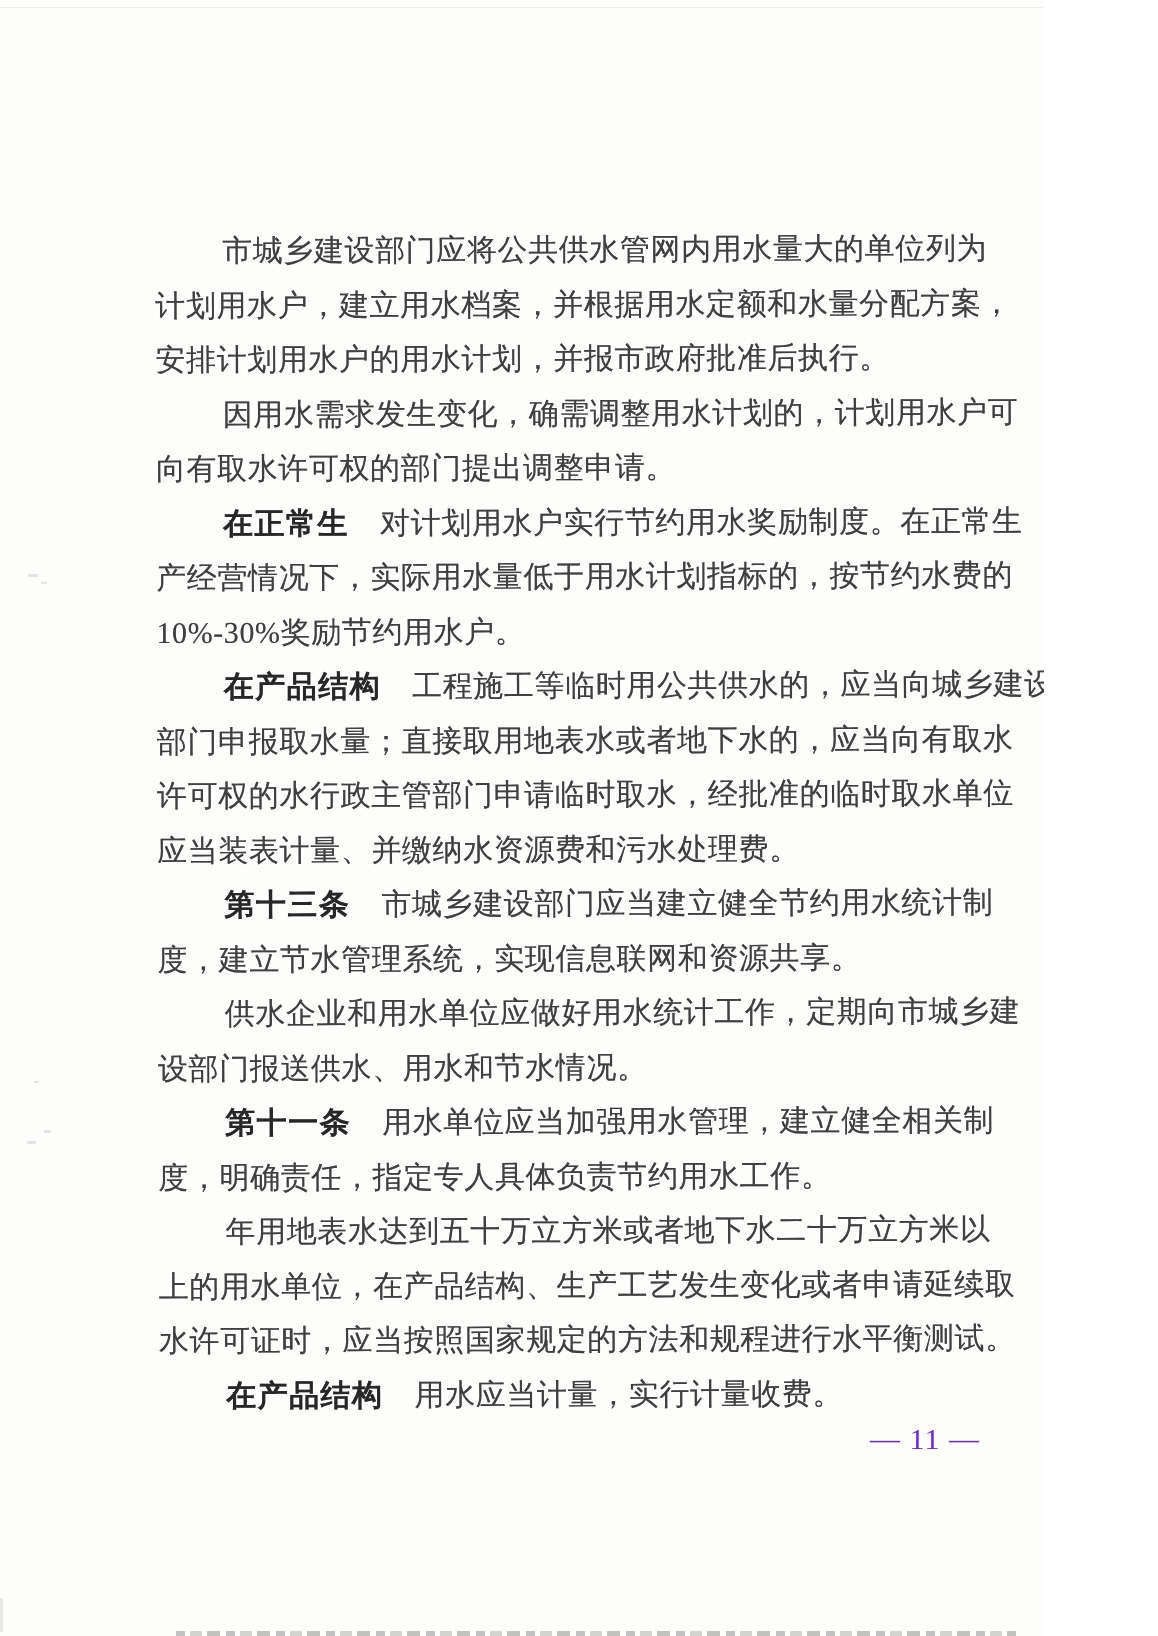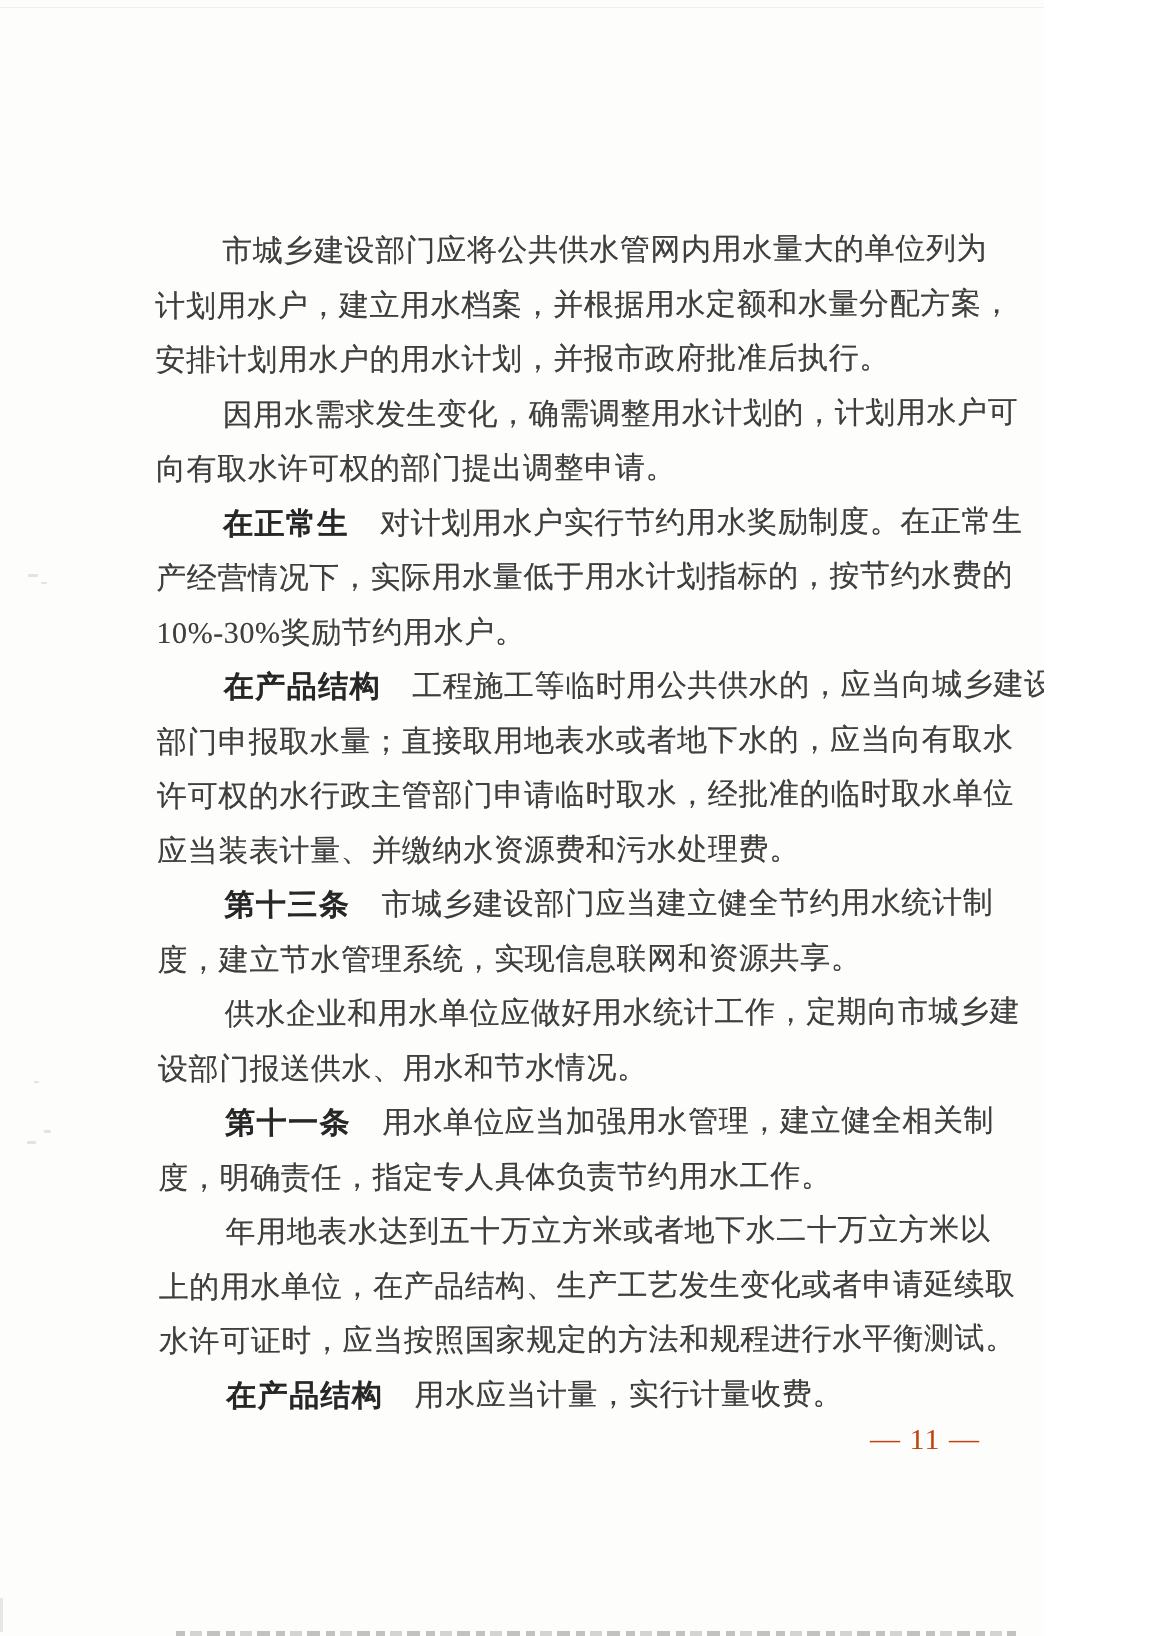--- a/index.html
+++ b/index.html
@@ -52,21 +52,21 @@
   }
   .page-number {
     position: absolute;
     top: 1412px;
     left: 860px;
     width: 130px;
     height: 54px;
     line-height: 54px;
     font-size: 30px;
     letter-spacing: 1px;
-    color: #c2410c;
+    color: #6d28d9;
     text-align: center;
     white-space: nowrap;
   }
   .speck {
     position: absolute;
     background: #c9c9c9;
     opacity: 0.5;
     border-radius: 1px;
   }
   .speck.s1 { left: 28px;  top: 574px;  width: 10px; height: 3px; }

